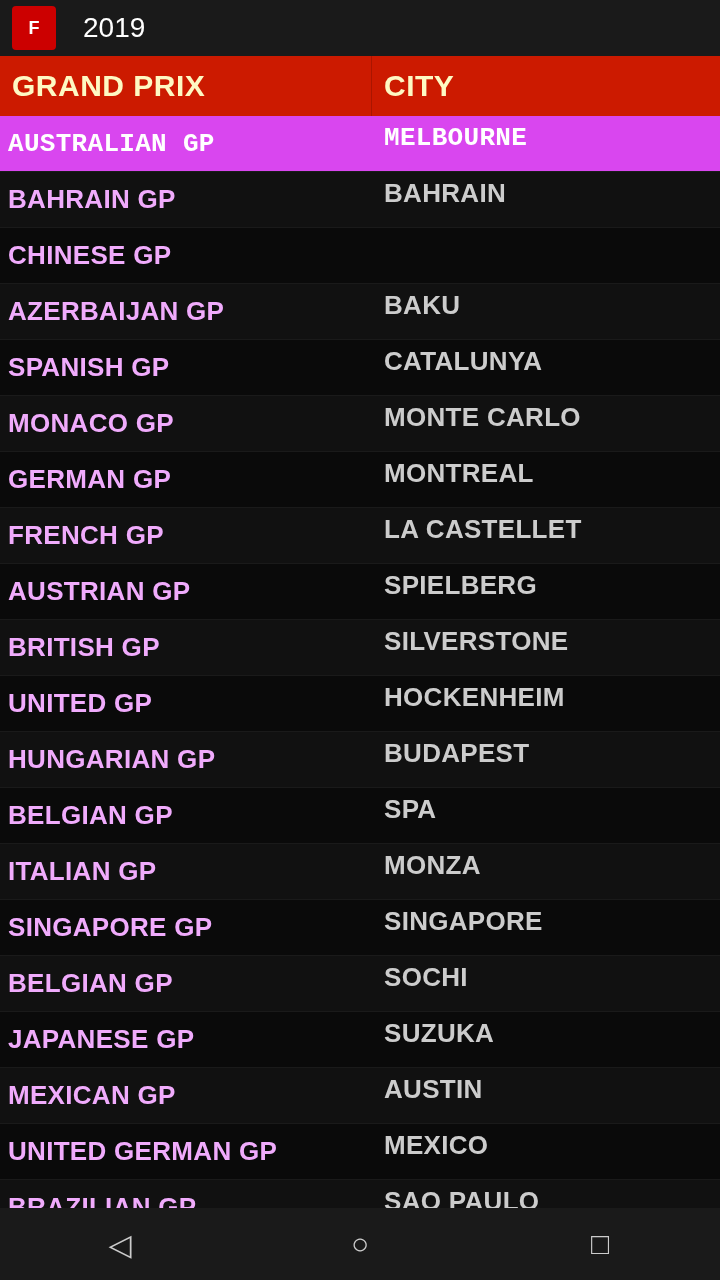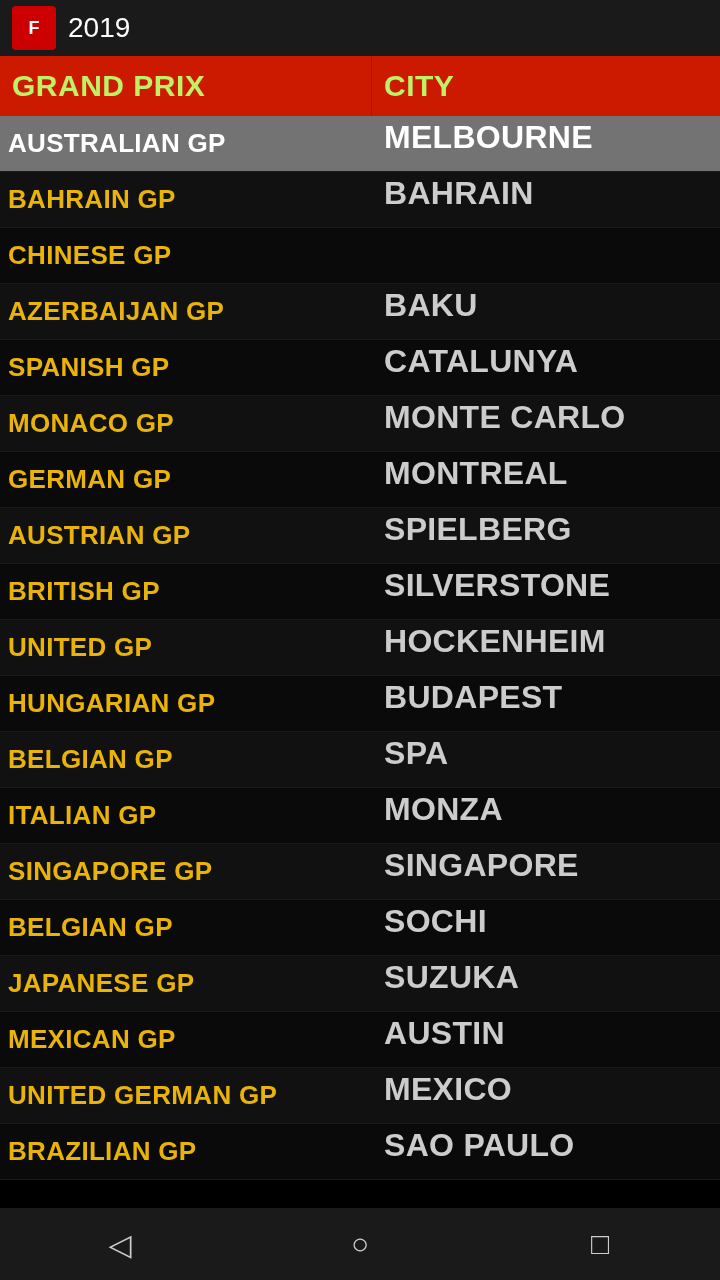--- a/index.html
+++ b/index.html
@@ -31,33 +31,34 @@
       justify-content: center;
       font-weight: bold;
       color: white;
       font-size: 18px;
       flex-shrink: 0;
     }
     #app-year {
       color: white;
       font-size: 28px;
       font-weight: normal;
+      margin-left: 15px;
     }
 
     
     #header-row {
       display: flex;
       height: 60px;
       background: #cc1a00;
     }
     .header-cell {
       display: flex;
       align-items: center;
       padding: 0 11px 0 12px;
-      color: #bef264;
+      color: #fef9c3;
       font-size: 30px;
       font-weight: bold;
       letter-spacing: 0.5px;
     }
     #header-gp {
       width: 372px;
       border-right: 1px solid #aa1500;
     }
     #header-city {
       flex: 1;
@@ -69,41 +70,42 @@
       height: 56px;
       border-bottom: 1px solid #1a1a1a;
     }
     .race-row:nth-child(odd) {
       background: #0a0a0a;
     }
     .race-row:nth-child(even) {
       background: #111111;
     }
     .race-row.highlighted {
-      background: #737373;
+      background: #d946ef;
+      font-family: Liberation Mono, monospace;
     }
     .cell-gp {
       width: 372px;
       display: flex;
       align-items: center;
       padding: 0 8px 0 8px;
-      color: #eab308;
+      color: #f0abfc;
       font-size: 26px;
       font-weight: bold;
       letter-spacing: 0.3px;
       overflow: hidden;
       white-space: nowrap;
     }
     .cell-city {
       flex: 1;
       display: flex;
       align-items: center;
       padding: 0 8px 12px 12px;
       color: #cccccc;
-      font-size: 32px;
+      font-size: 26px;
       font-weight: bold;
       letter-spacing: 0.3px;
       overflow: hidden;
       white-space: nowrap;
     }
     .race-row.highlighted .cell-gp,
     .race-row.highlighted .cell-city {
       color: #ffffff;
     }
 
@@ -167,20 +169,24 @@
     </div>
     <div class="race-row">
       <div class="cell-gp">MONACO GP</div>
       <div class="cell-city">MONTE CARLO</div>
     </div>
     <div class="race-row">
       <div class="cell-gp">GERMAN GP</div>
       <div class="cell-city">MONTREAL</div>
     </div>
     <div class="race-row">
+      <div class="cell-gp">FRENCH GP</div>
+      <div class="cell-city">LA CASTELLET</div>
+    </div>
+    <div class="race-row">
       <div class="cell-gp">AUSTRIAN GP</div>
       <div class="cell-city">SPIELBERG</div>
     </div>
     <div class="race-row">
       <div class="cell-gp">BRITISH GP</div>
       <div class="cell-city">SILVERSTONE</div>
     </div>
     <div class="race-row">
       <div class="cell-gp">UNITED GP</div>
       <div class="cell-city">HOCKENHEIM</div>

